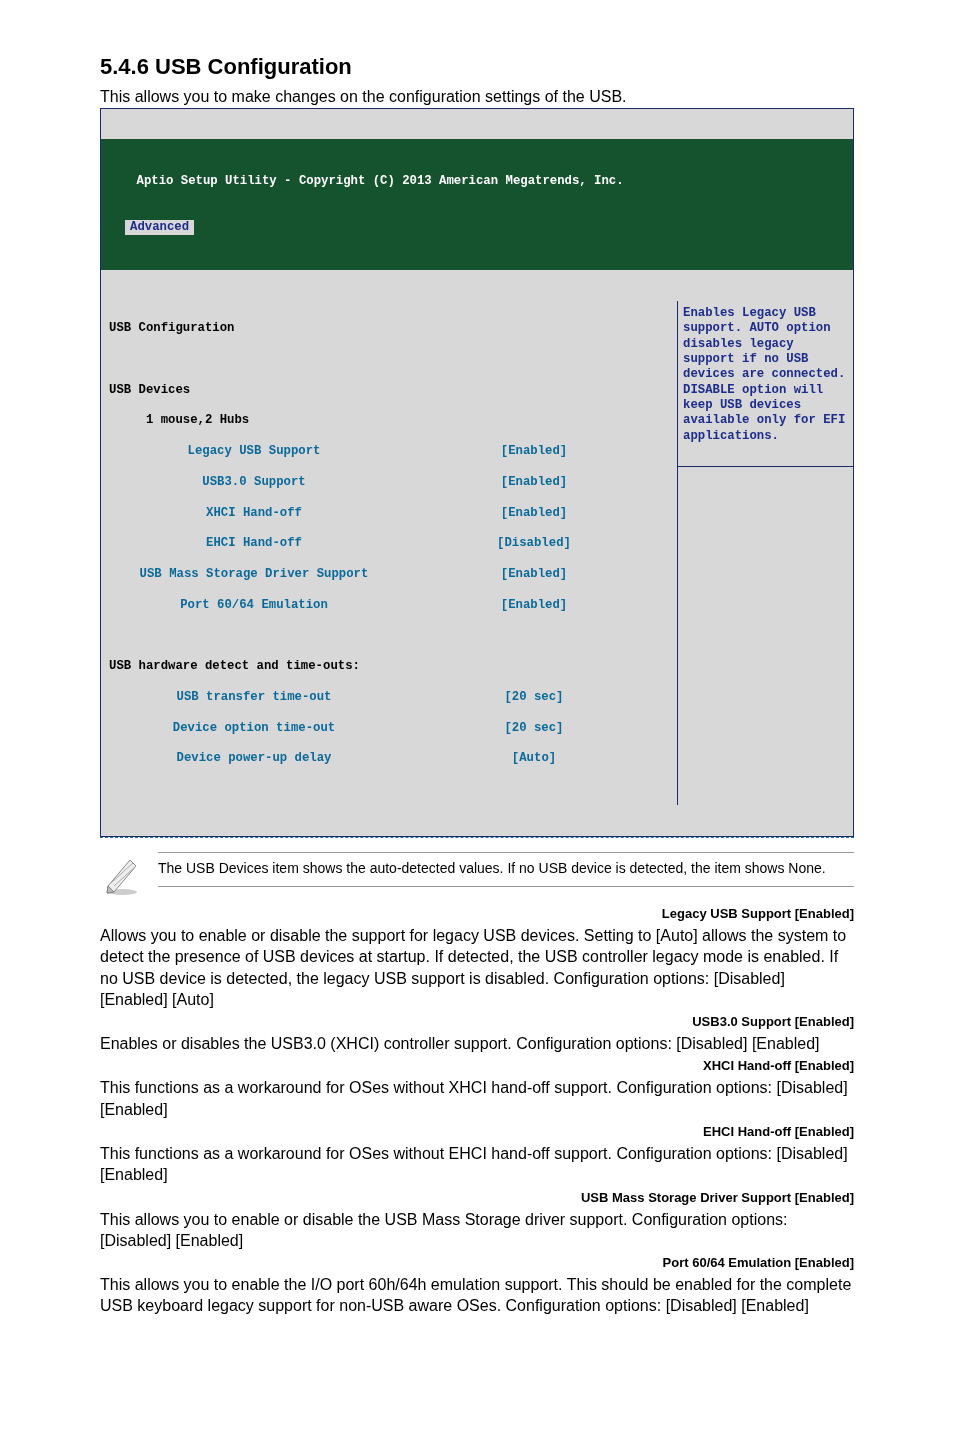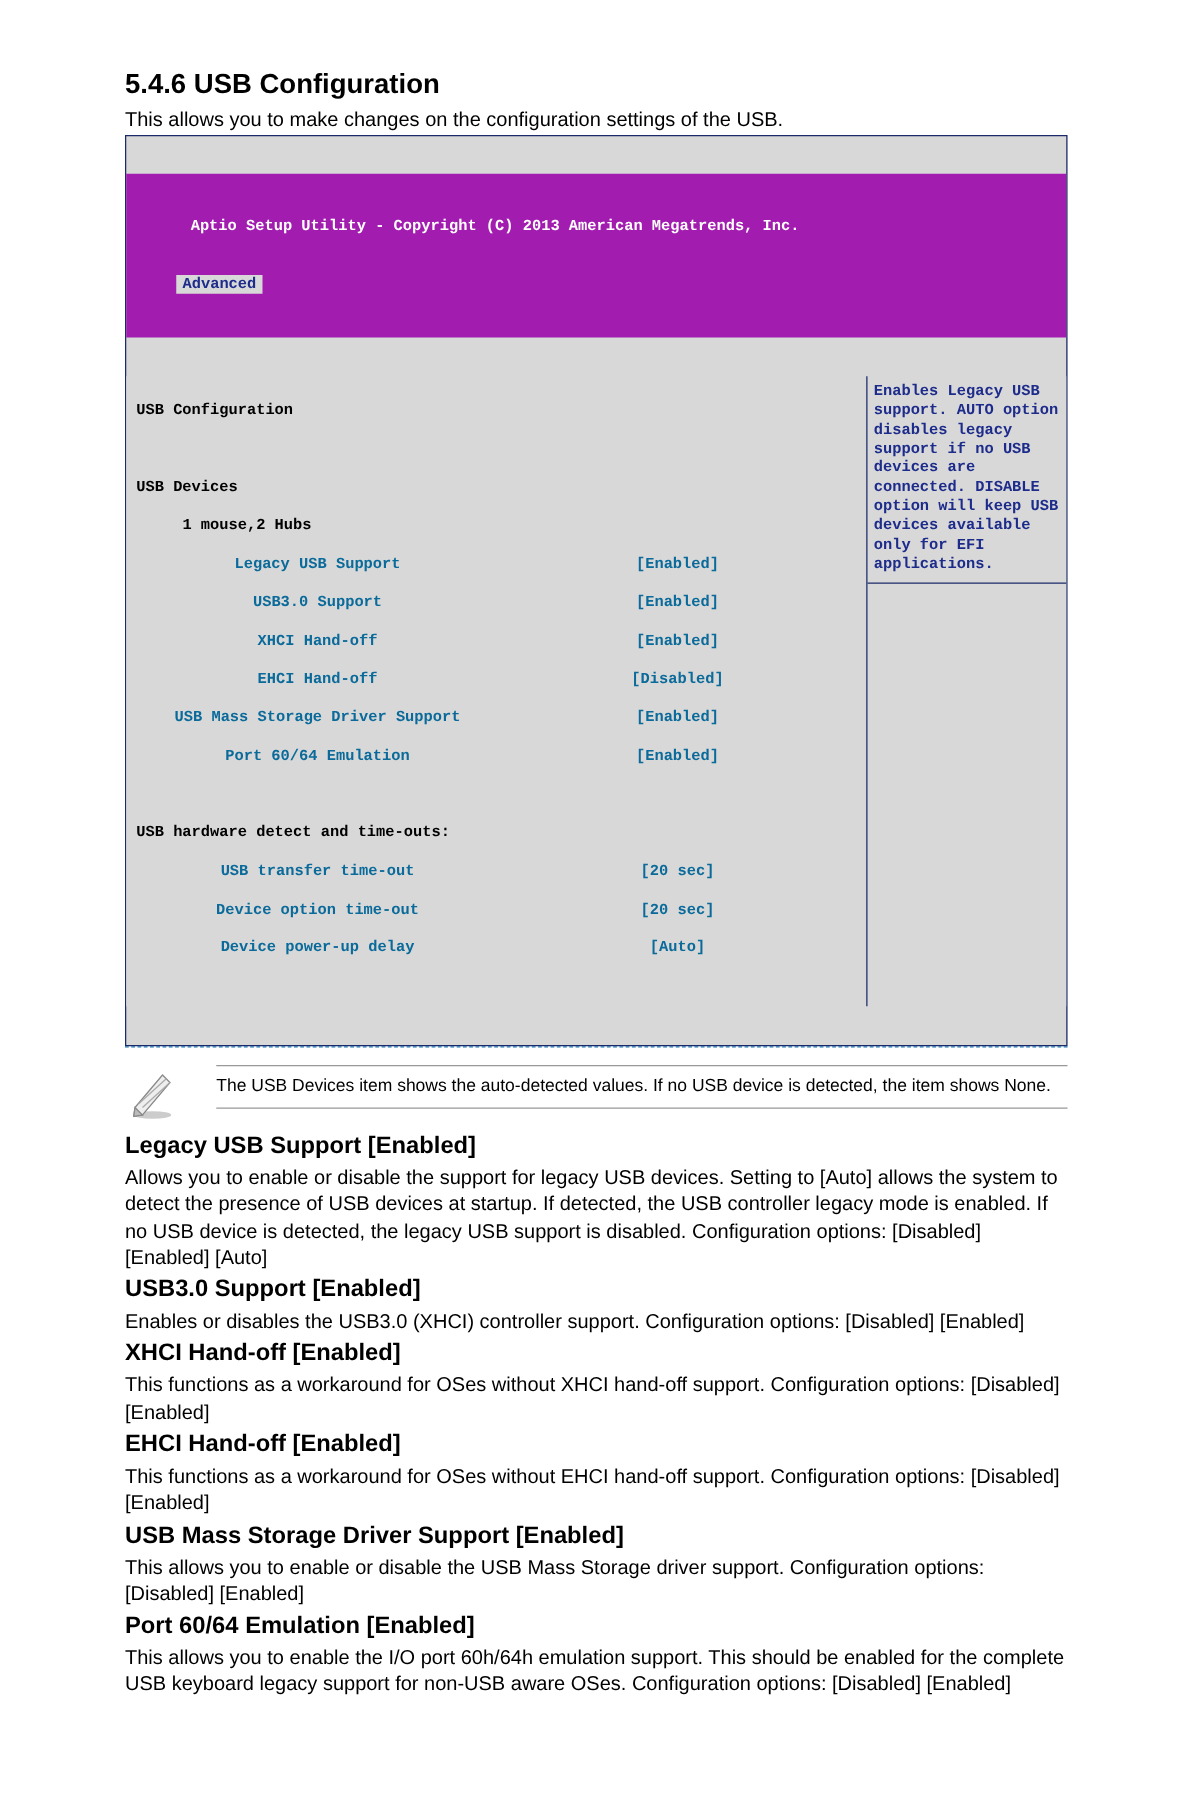--- a/index.html
+++ b/index.html
@@ -11,22 +11,22 @@
     border: 1px solid #1b2a6b;
     font-family: "Courier New", monospace;
     font-size: 12.3px;
     font-weight: bold;
     line-height: 1.25;
     white-space: pre;
     color: #fff;
     background: #d8d8d8;
   }
   .bios-header {
-    background: #a21caf;
-    padding: 4px 6px 4px 22px;
+    background: #14532d;
+    padding: 4px 6px 4px 6px;
   }
   .bios-header .titlebar { color: #fff; }
   .bios-header .tab {
     display: inline-block;
     background: #d8d8d8;
     color: #1d2c8b;
     padding: 0 5px;
     margin-left: 18px;
   }
   .bios-body {
@@ -36,43 +36,43 @@
   .bios-left {
     flex: 1;
     padding: 5px 8px 8px 8px;
     color: #000;
   }
   .bios-left .row { display: flex; }
   .bios-left .lbl { flex: 0 0 290px; }
   .bios-left .val { flex: 1; }
   .cyan { color: #0a6a9a; text-align: center; }
   .bios-right {
-    width: 160px;
+    width: 176px;
     border-left: 1px solid #1b2a6b;
     color: #1d2c8b;
     padding: 5px 5px 5px 5px;
     white-space: normal;
     word-break: break-word;
     font-weight: bold;
     position: relative;
   }
   .hline {
     border: 0;
     border-top: 1px dashed #1b72b0;
     margin-top: 0;
   }
   .bios-right-sep {
     position: absolute;
     left: 0; right: 0;
     border-top: 1px solid #1b2a6b;
   }
   .note-row { display: flex; align-items: flex-start; gap: 14px; margin: 14px 0 10px 0; }
   .note-icon { flex: 0 0 44px; }
-  .note-text { flex: 1; font-size: 14px; line-height: 1.35; border-bottom: 1px solid #999; padding-bottom: 8px; border-top: 1px solid #999; padding-top: 6px; margin-left: 15px; }
-  h3.sub { font-size: 19px; font-weight: bold; margin-bottom: 4px; }
+  .note-text { flex: 1; font-size: 14px; line-height: 1.35; border-bottom: 1px solid #999; padding-bottom: 8px; border-top: 1px solid #999; padding-top: 6px; }
+  h3.sub { font-size: 13px; font-weight: bold; margin-bottom: 4px; text-align: right; }
   p.body { font-size: 16px; line-height: 1.33; margin-bottom: 4px; }
   svg { display: block; }
 </style>
 </head>
 <body>
 
 <div class="page">
   <h2 class="section">5.4.6 USB Configuration</h2>
   <p class="intro">This allows you to make changes on the configuration settings of the USB.</p>
 

